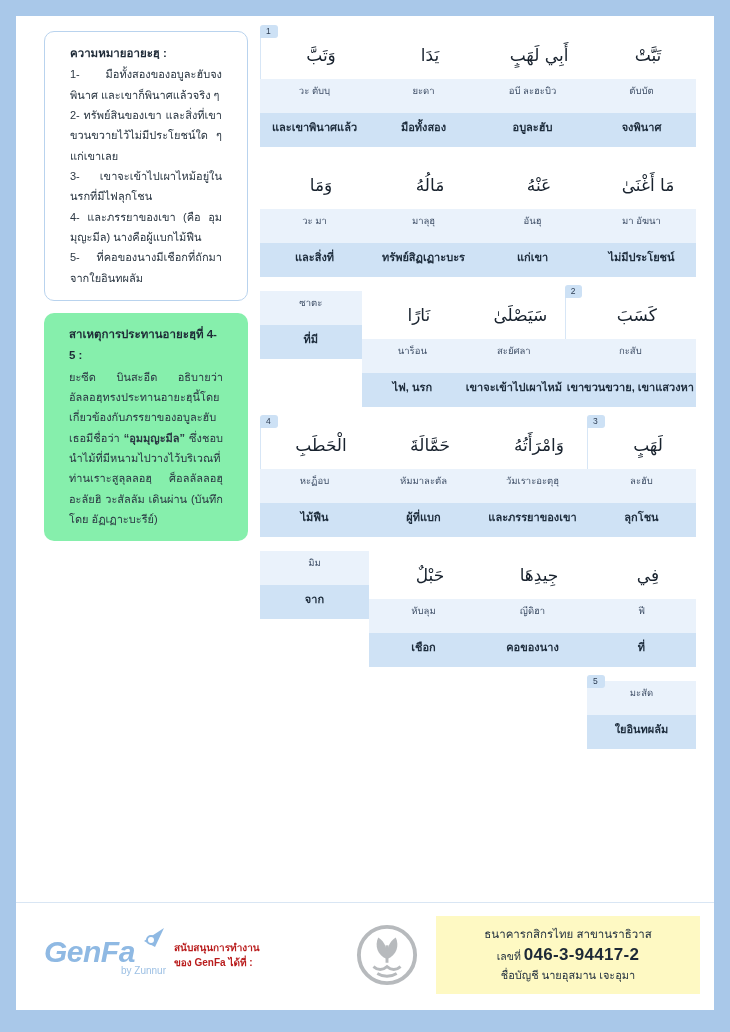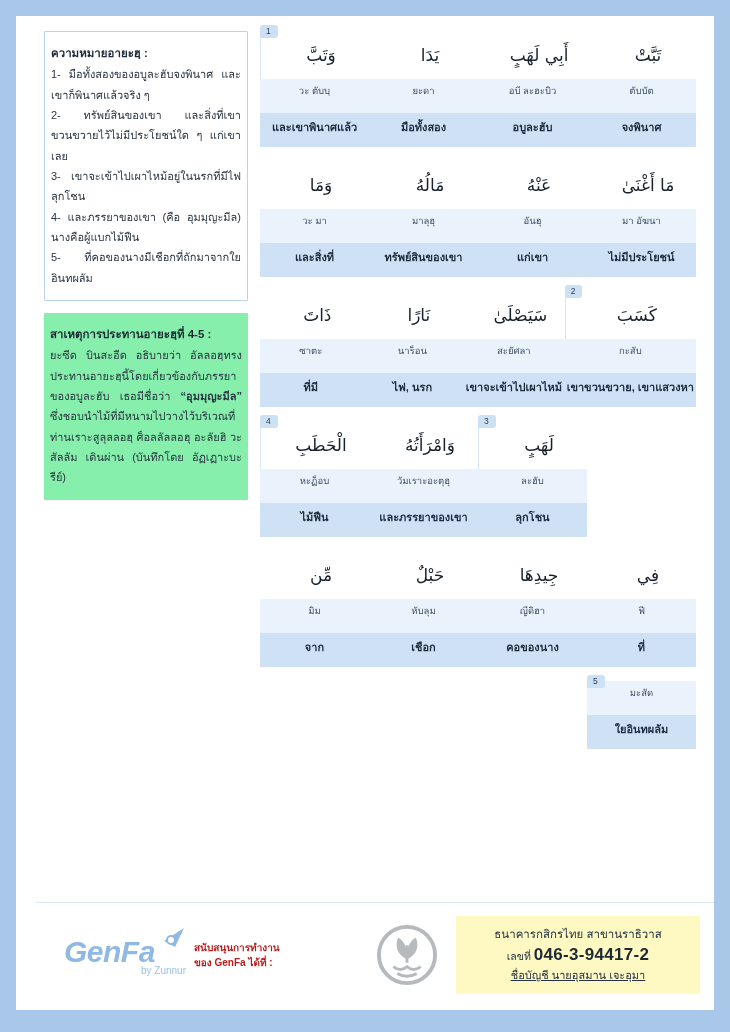--- a/index.html
+++ b/index.html
@@ -42,22 +42,22 @@
   .content{
     display:flex;
     padding:15px 15px 0 28px;
     gap:12px;
     align-items:flex-start;
   }
 
   
   .sidebar{width:204px;flex:0 0 204px;display:flex;flex-direction:column;gap:12px;}
   .side-box{
-    border-radius:1px;
-    padding:11px 6px 12px;
+    border-radius:10px;
+    padding:11px 25px 12px;
     font-size:11px;line-height:1.85;color:#2a3642;
     box-sizing:border-box;
   }
   .side-box.meaning{background:#ffffff;border:1px solid #b9d3ee;}
   .side-box.reason{background:#86efac;}
   .side-box .box-title{font-weight:bold;font-size:11.5px;color:#1d2936;}
   .meaning-line{text-align:justify;}
   .reason-text{text-align:justify;}
   .reason-text b{font-weight:bold;}
 
@@ -93,21 +93,21 @@
     font-size:8.5px;line-height:1;
     padding:2px 7px 2px 6px;
     border-radius:3px 3px 3px 0;
   }
 
   
   .footer{
     position:absolute;left:0;right:0;bottom:0;
     border-top:1px solid #d9e6f4;
     padding:13px 14px 16px 28px;
-    display:flex;align-items:center;margin-left:20px;
+    display:flex;align-items:center;
   }
   .genfa{position:relative;width:130px;flex:0 0 130px;}
   .genfa-text{
     font-size:30px;font-weight:bold;font-style:italic;
     color:#8fb9e3;letter-spacing:-.5px;
   }
   .genfa-flag{position:absolute;top:-8px;left:96px;}
   .genfa-by{
     display:block;text-align:right;
     font-size:10px;color:#9dc0e4;margin:-4px 8px 0 0;
@@ -120,21 +120,21 @@
   .bank-box{
     flex:1;
     background:#fef9c3;
     padding:9px 20px 10px;
     text-align:center;
     color:#243240;
   }
   .bank-line1{font-size:11.5px;}
   .bank-line2{font-size:10.5px;margin:2px 0 1px;}
   .bank-line2 .acct{font-size:17px;font-weight:bold;letter-spacing:.3px;color:#1d2936;}
-  .bank-line3{font-size:11px;text-decoration:underline;}
+  .bank-line3{font-size:11px;}
 </style>
 </head>
 <body>
 
 <div class="page">
 
 
   <div class="content">
     <div class="sidebar">
       <div class="side-box meaning">
@@ -179,36 +179,35 @@
         </div>
         <div class="word-row">
           <div class="cell">
             <div class="ar" dir="rtl">وَمَا</div>
             <div class="tr">วะ มา</div>
             <div class="th">และสิ่งที่</div>
           </div>
           <div class="cell">
             <div class="ar" dir="rtl">مَالُهُ</div>
             <div class="tr">มาลุฮุ</div>
-            <div class="th">ทรัพย์สินของเขา</div>
+            <div class="th">ทรัพย์สิฏเฏาะบะร</div>
           </div>
           <div class="cell">
             <div class="ar" dir="rtl">عَنْهُ</div>
             <div class="tr">อันฮุ</div>
             <div class="th">แก่เขา</div>
           </div>
           <div class="cell">
             <div class="ar" dir="rtl">مَا أَغْنَىٰ</div>
             <div class="tr">มา อัฆนา</div>
             <div class="th">ไม่มีประโยชน์</div>
           </div>
         </div>
         <div class="word-row">
           <div class="cell">
-            <div class="ar" dir="rtl">ذَاتَ</div>
             <div class="tr">ซาตะ</div>
             <div class="th">ที่มี</div>
           </div>
           <div class="cell">
             <div class="ar" dir="rtl">نَارًا</div>
             <div class="tr">นาร็อน</div>
             <div class="th">ไฟ, นรก</div>
           </div>
           <div class="cell">
             <div class="ar" dir="rtl">سَيَصْلَىٰ</div>
@@ -223,34 +222,38 @@
           </div>
         </div>
         <div class="word-row">
           <div class="cell badged">
             <div class="vbadge">4</div>
             <div class="ar" dir="rtl">الْحَطَبِ</div>
             <div class="tr">หะฏ็อบ</div>
             <div class="th">ไม้ฟืน</div>
           </div>
           <div class="cell">
+            <div class="ar" dir="rtl">حَمَّالَةَ</div>
+            <div class="tr">หัมมาละตัล</div>
+            <div class="th">ผู้ที่แบก</div>
+          </div>
+          <div class="cell">
             <div class="ar" dir="rtl">وَامْرَأَتُهُ</div>
             <div class="tr">วัมเราะอะตุฮุ</div>
             <div class="th">และภรรยาของเขา</div>
           </div>
           <div class="cell badged">
             <div class="vbadge">3</div>
             <div class="ar" dir="rtl">لَهَبٍ</div>
             <div class="tr">ละฮับ</div>
             <div class="th">ลุกโชน</div>
           </div>
         </div>
         <div class="word-row">
           <div class="cell">
-            <div class="ar" dir="rtl">مِّن</div>
             <div class="tr">มิม</div>
             <div class="th">จาก</div>
           </div>
           <div class="cell">
             <div class="ar" dir="rtl">حَبْلٌ</div>
             <div class="tr">หับลุม</div>
             <div class="th">เชือก</div>
           </div>
           <div class="cell">
             <div class="ar" dir="rtl">جِيدِهَا</div>

